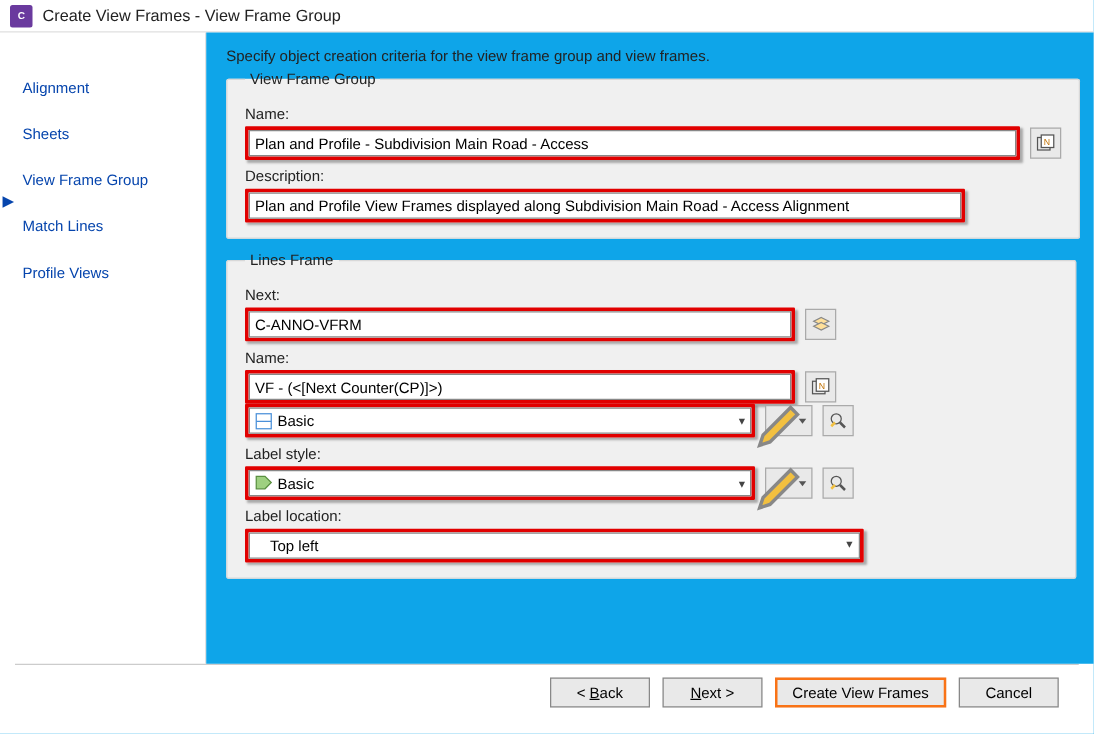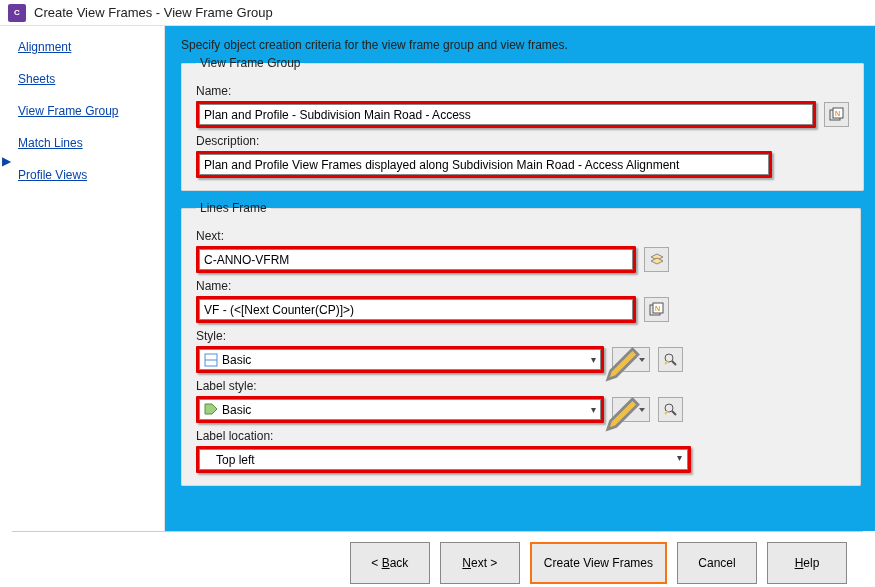--- a/index.html
+++ b/index.html
@@ -2,21 +2,21 @@
 <html><head>
 <meta charset="utf-8">
 <style>
 * { box-sizing: border-box; margin: 0; padding: 0; }
 body { font-family: "Segoe UI", Tahoma, sans-serif; font-size: 12px; background: #fff; width: 875px; height: 587px; overflow: hidden; }
 .title-bar { display: flex; align-items: center; padding: 4px 8px; height: 26px; border-bottom: 1px solid #e0e0e0; }
 .app-icon { width: 18px; height: 18px; background: #6a3a9e; display: inline-flex; align-items: center; justify-content: center; color: #fff; font-size: 8px; font-weight: bold; border-radius: 2px; margin-right: 8px; }
 .title-text { font-size: 13px; color: #222; }
 .main { display: flex; height: 505px; }
 .sidebar { width: 165px; padding: 14px 10px 0 18px; border-right: 1px solid #e0e0e0; position: relative; }
-.nav-item { display: block; color: #0645ad; text-decoration: underline; margin-bottom: 18px; font-size: 12px; cursor: pointer; }
+.nav-item { display: block; color: #0645ad; margin-bottom: 18px; font-size: 12px; cursor: pointer; margin-top: 23px; }
 .nav-arrow { position: absolute; left: 2px; top: 128px; color: #0645ad; font-size: 12px; }
 .content { flex: 1; padding: 12px 14px 0 16px; background: #0ea5e9; overflow: hidden; position: relative; }
 .instr { font-size: 12px; color: #222; margin-bottom: 4px; }
 fieldset { border: 1px solid #d8d8d8; border-radius: 2px; padding: 8px 14px 12px 14px; margin-bottom: 10px; background: #f0f0f0; }
 legend { font-size: 12px; color: #222; padding: 0 4px; }
 .fld-label { display: block; margin: 6px 0 3px 0; font-size: 12px; color: #222; }
 .row { display: flex; align-items: center; }
 .hl-frame { border: 3px solid #e10000; box-shadow: 2px 2px 2px rgba(0,0,0,0.3); padding: 0; border-radius: 1px; }
 .txt-input { width: 100%; height: 21px; border: 1px solid #888; background: #fff; padding: 0 4px; font-size: 12px; font-family: inherit; }
 .drop { width: 100%; height: 21px; border: 1px solid #888; background: #fff; padding: 0 16px; font-size: 12px; font-family: inherit; appearance: none; -webkit-appearance: none; background-image: none; }
@@ -24,21 +24,21 @@
 .drop-wrap::after { content: "▾"; position: absolute; right: 6px; top: 3px; font-size: 10px; pointer-events: none; color: #444; }
 .icon-btn { width: 25px; height: 25px; border: 1px solid #aaa; background: #e9e9e9; margin-left: 8px; display: inline-flex; align-items: center; justify-content: center; cursor: pointer; }
 .icon-btn svg { width: 16px; height: 16px; }
 .icon-split { width: 38px; height: 25px; border: 1px solid #aaa; background: #e9e9e9; margin-left: 8px; display: inline-flex; align-items: center; justify-content: center; cursor: pointer; position: relative; }
 .icon-split::after { content: ""; border-left: 3px solid transparent; border-right: 3px solid transparent; border-top: 4px solid #555; position: absolute; right: 4px; top: 10px; }
 .select-wrap { position:relative; width:100%; display:flex; align-items:center; background:#fff; border:1px solid #888; height:21px; padding:0 4px; }
 .select-wrap .txt { flex:1; font-size:12px; }
 .select-wrap .glyph-icon { width:14px; height:14px; margin-right:4px; }
 .footer-sep { border-top: 1px solid #ccc; margin: 0 12px; }
 .footer { display: flex; justify-content: flex-end; align-items: center; padding: 10px 28px 10px 10px; gap: 10px; }
-.btn { min-width: 80px; height: 42px; border: 1px solid #888; background: #e9e9e9; font-size: 12px; font-family: inherit; cursor: pointer; padding: 0 10px; }
+.btn { min-width: 80px; height: 24px; border: 1px solid #888; background: #e9e9e9; font-size: 12px; font-family: inherit; cursor: pointer; padding: 0 10px; }
 .btn.primary { border: 2px solid #f97316; padding: 0 12px; min-width: 130px; }
 .underline-key { text-decoration: underline; }
 </style>
 </head>
 <body>
 
 <div class="title-bar">
   <span class="app-icon">C</span>
   <span class="title-text">Create View Frames - View Frame Group</span>
 </div>
@@ -100,21 +100,20 @@
         </div>
         <button class="icon-btn">
           <svg viewBox="0 0 16 16">
               <rect x="1" y="3" width="10" height="10" fill="none" stroke="#555"></rect>
               <rect x="4" y="1" width="10" height="10" fill="#fff" stroke="#555"></rect>
               <text x="6" y="9" font-size="7" fill="#c07000">N</text>
             </svg>
         </button>
       </div>
 
-      <span class="fld-label">Style:</span>
       <div class="row">
         <div class="hl-frame" style="width:408px;">
           <div class="select-wrap">
             <svg class="glyph-icon" viewBox="0 0 14 14">
                 <rect x="1" y="1" width="12" height="12" fill="none" stroke="#4a90d9"></rect>
                 <line x1="1" y1="7" x2="13" y2="7" stroke="#4a90d9"></line>
               </svg>
             <span class="txt">Basic</span>
             <span style="font-size:10px;color:#444;">▾</span>
           </div>
@@ -169,14 +168,13 @@
     </fieldset>
   </div>
 </div>
 
 <div class="footer-sep"></div>
 <div class="footer">
   <button class="btn">&lt; <span class="underline-key">B</span>ack</button>
   <button class="btn"><span class="underline-key">N</span>ext &gt;</button>
   <button class="btn primary">Create View Frames</button>
   <button class="btn">Cancel</button>
-  <button class="btn"><span class="underline-key">H</span>elp</button>
 </div>
 
 </body></html>

